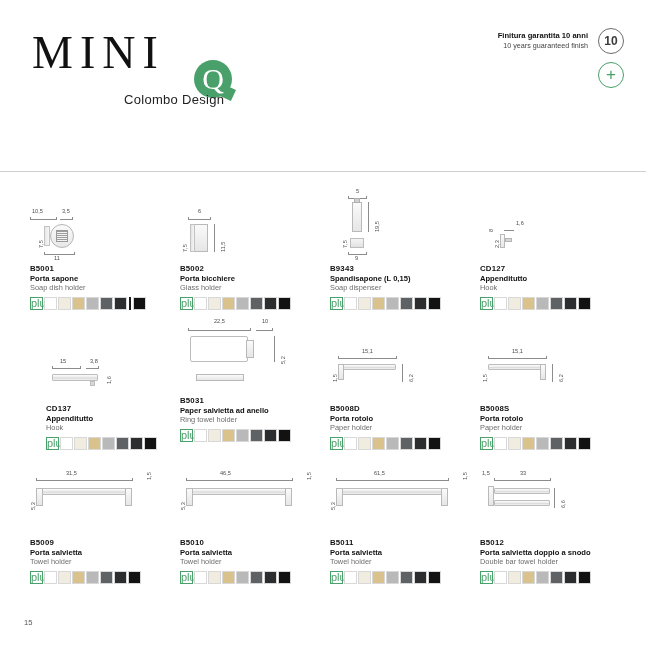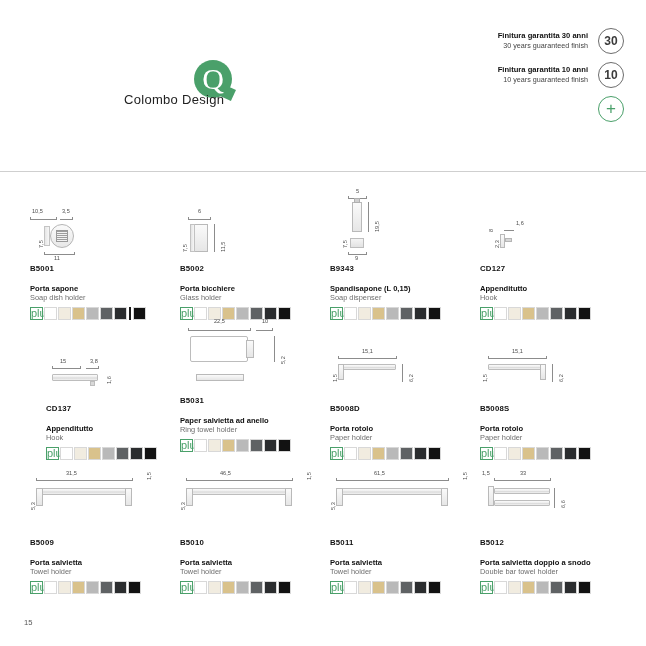--- a/index.html
+++ b/index.html
@@ -100,21 +100,21 @@
   .hrule { position:absolute; left:0; width:646px; height:1px; background:#cfcfcf; }
 
   
   .grid { position:absolute; left:0; top:186px; width:646px; }
   .row { position:relative; height:100px; }
   .cell { position:absolute; top:0; width:148px; }
 
   .art { position:relative; height:78px; }
 
   .code { font-size:7.8px; font-weight:bold; color:#111; letter-spacing:.2px; }
-  .desc { font-size:7.6px; font-weight:bold; color:#111; margin-top:11px; }
+  .desc { font-size:7.6px; font-weight:bold; color:#111; margin-top:1px; }
   .desc-en { font-size:7.4px; color:#6d6d6d; margin-top:0px; }
 
   .swatches { margin-top:5px; display:flex; align-items:center; gap:1px; }
   .sw { width:13px; height:13px; border:1px solid #d8d8d8; }
   .sw.plus {
     background:#fff; border:1px solid #4aa06a; color:#4aa06a;
     font-size:11px; line-height:11px; text-align:center; font-weight:400;
   }
   .sw-divider { width:2px; height:13px; background:#1a1a1a; margin:0 1px; }
 
@@ -153,33 +153,27 @@
   }
 
   .pagenum { position:absolute; left:24px; top:618px; font-size:7.6px; color:#555; }
 </style>
 </head>
 <body>
 
 <div class="header">
 
   <div class="logo-wrap">
+    <div class="logo-mini">MINI</div>
     <div class="logo-q"><span>Q</span></div>
     <div class="logo-sub">Colombo Design</div>
   </div>
 
   <div class="legend">
 
-    <div class="legend-row">
-      <div class="legend-text">
-        <div class="legend-t1">Finitura garantita 30 anni</div>
-        <div class="legend-t2">30 years guaranteed finish</div>
-      </div>
-      <div class="badge">30</div>
-    </div>
 
     <div class="legend-row">
       <div class="legend-text">
         <div class="legend-t1">Finitura garantita 10 anni</div>
         <div class="legend-t2">10 years guaranteed finish</div>
       </div>
       <div class="badge">10</div>
     </div>
 
     <div class="legend-row">

